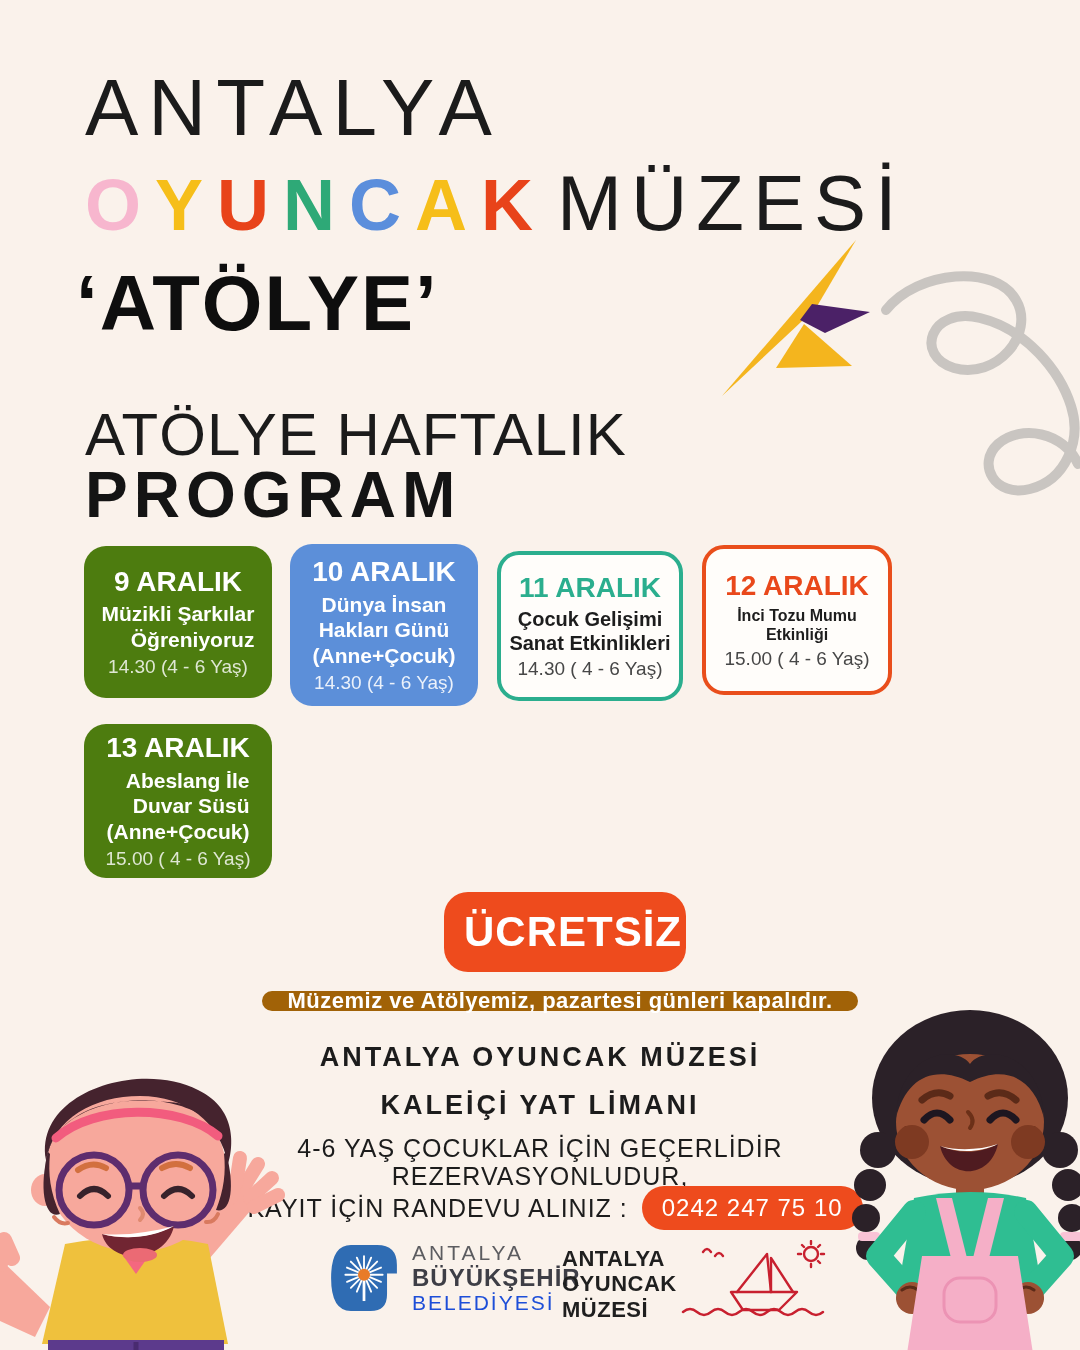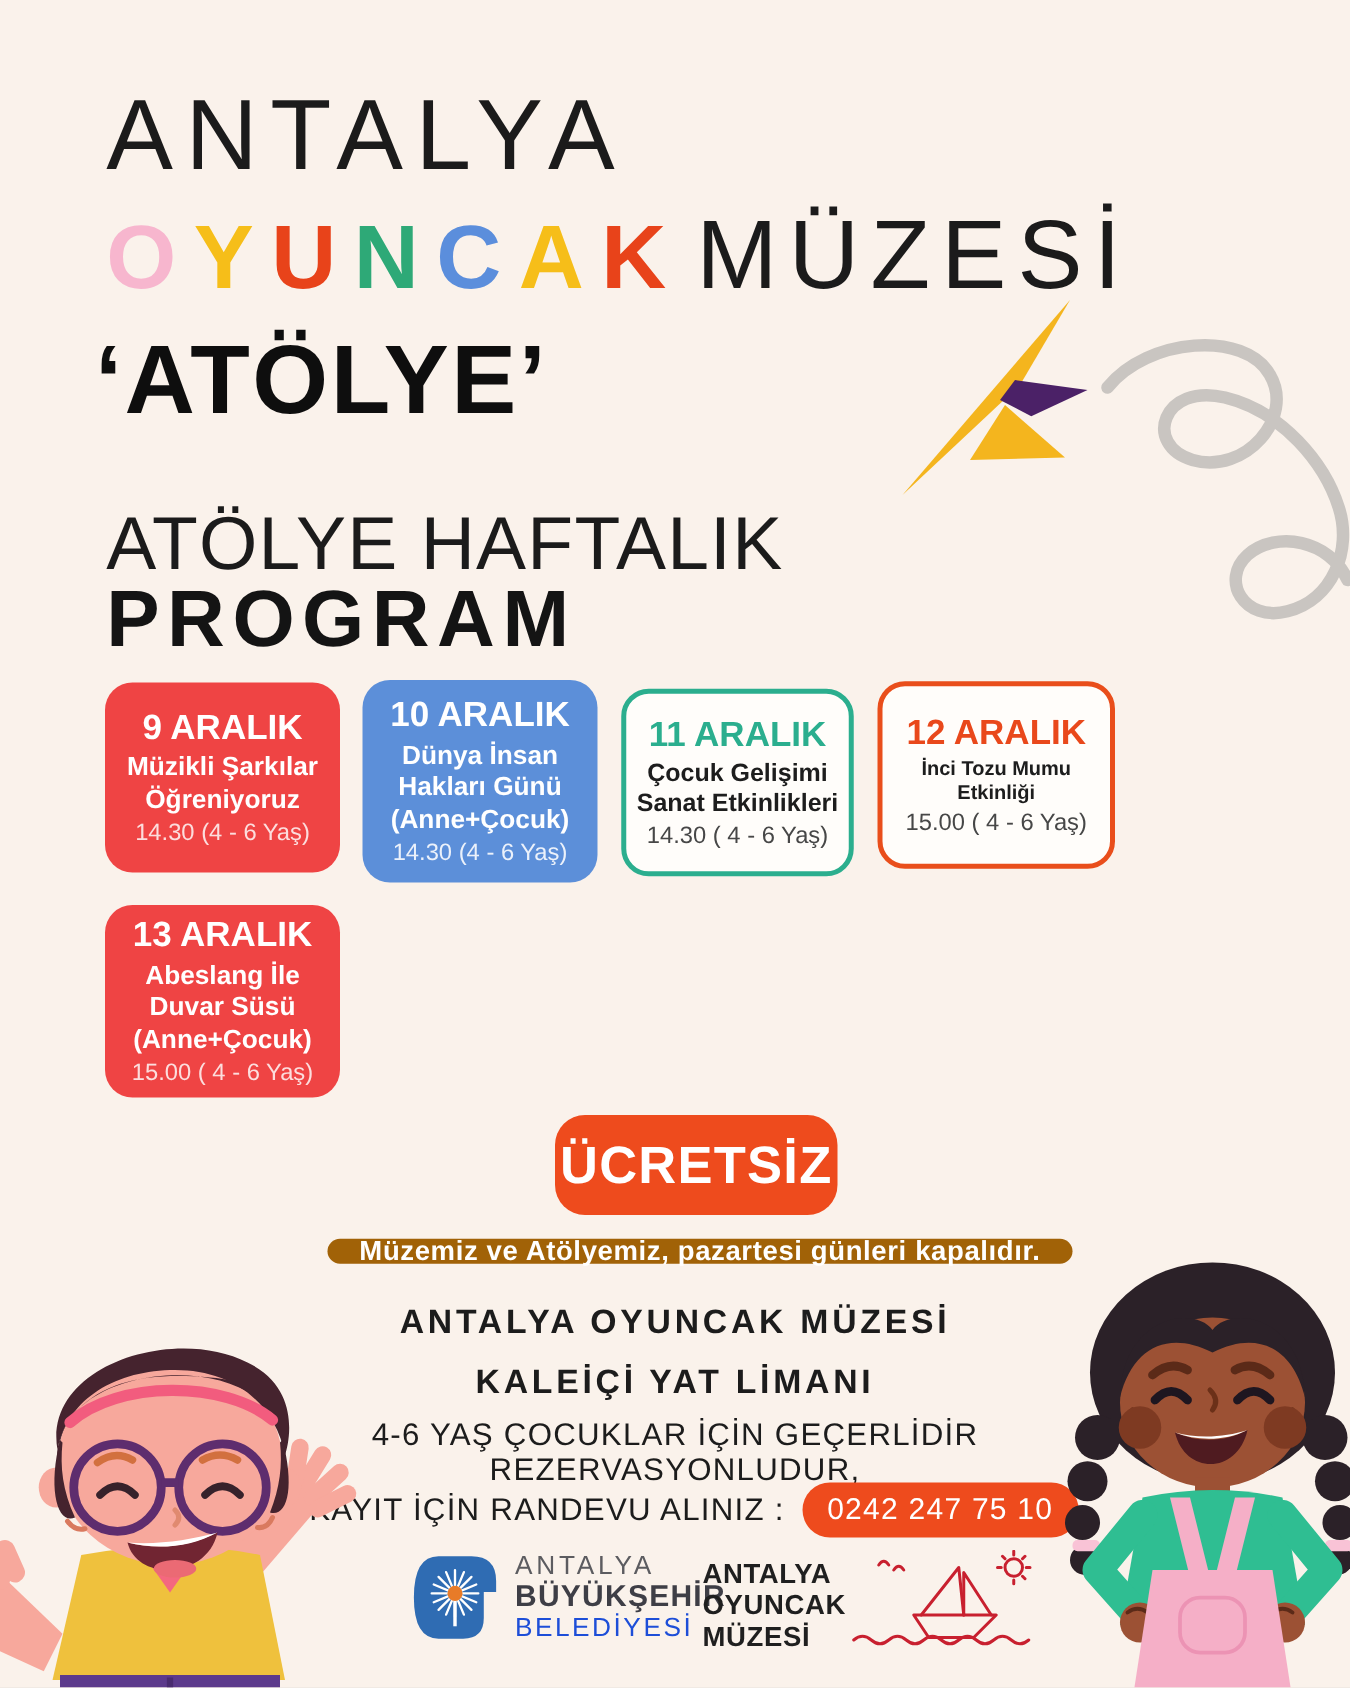--- a/index.html
+++ b/index.html
@@ -24,42 +24,42 @@
   .prog-h1{left:85px;top:400px;font-size:60px;font-weight:400;letter-spacing:1px;color:#1b1b1b;}
   .prog-h2{left:85px;top:458px;font-size:64px;font-weight:bold;letter-spacing:6px;color:#141414;}
 
   
   .card{position:absolute;border-radius:22px;display:flex;flex-direction:column;
         align-items:center;justify-content:center;text-align:center;
         padding:8px 5px;box-sizing:border-box;}
   .card-title{font-weight:bold;font-size:28px;line-height:1.15;}
   .card-body{font-weight:bold;font-size:21px;line-height:1.22;white-space:pre-line;margin-top:3px;}
   .card-time{font-size:19px;margin-top:3px;}
-  .card--amber{background:#ef4444;color:#fff;}
+  .card--amber{background:#4d7c0f;color:#fff;text-align:right;}
   .card--amber .card-time{color:rgba(255,255,255,.82);}
   .card--blue{background:#5C8FD9;color:#fff;}
   .card--blue .card-time{color:rgba(255,255,255,.88);}
   .card--outline-teal{background:#FFFDFA;border:4px solid #2BAE8E;}
   .card--outline-teal .card-title{color:#2BAE8E;}
   .card--outline-teal .card-body{color:#1d1d1d;font-size:20px;}
   .card--outline-teal .card-time{color:#474747;}
   .card--outline-orange{background:#FFFDFA;border:4px solid #E94E1B;}
   .card--outline-orange .card-title{color:#E9481B;}
   .card--outline-orange .card-body{color:#1d1d1d;font-size:16px;}
   .card--outline-orange .card-time{color:#474747;}
   #card-1{left:84px;top:546px;width:188px;height:152px;}
   #card-2{left:290px;top:544px;width:188px;height:162px;}
   #card-3{left:497px;top:551px;width:186px;height:150px;}
   #card-4{left:702px;top:545px;width:190px;height:150px;}
   #card-5{left:84px;top:724px;width:188px;height:154px;}
 
   
   .free-badge{left:444px;top:892px;width:226px;height:80px;background:#EE4B1D;border-radius:24px;
               display:flex;align-items:center;justify-content:center;
-              color:#fff;font-weight:bold;font-size:42px;letter-spacing:1px;}
+              color:#fff;font-weight:bold;font-size:42px;letter-spacing:1px;padding-left:16px;}
   .notice-banner{left:262px;top:991px;width:596px;height:20px;background:#a16207;border-radius:19px;
               display:flex;align-items:center;justify-content:center;
               color:#fff;font-weight:bold;font-size:22px;letter-spacing:.5px;}
 
   
   .info-line{left:0;width:1080px;text-align:center;color:#1c1c1c;}
   .venue1{top:1042px;font-size:27px;font-weight:bold;letter-spacing:3px;}
   .venue2{top:1090px;font-size:27px;font-weight:bold;letter-spacing:3px;}
   .note1{top:1134px;font-size:25px;letter-spacing:1px;}
   .note2{top:1162px;font-size:25px;letter-spacing:1px;}

